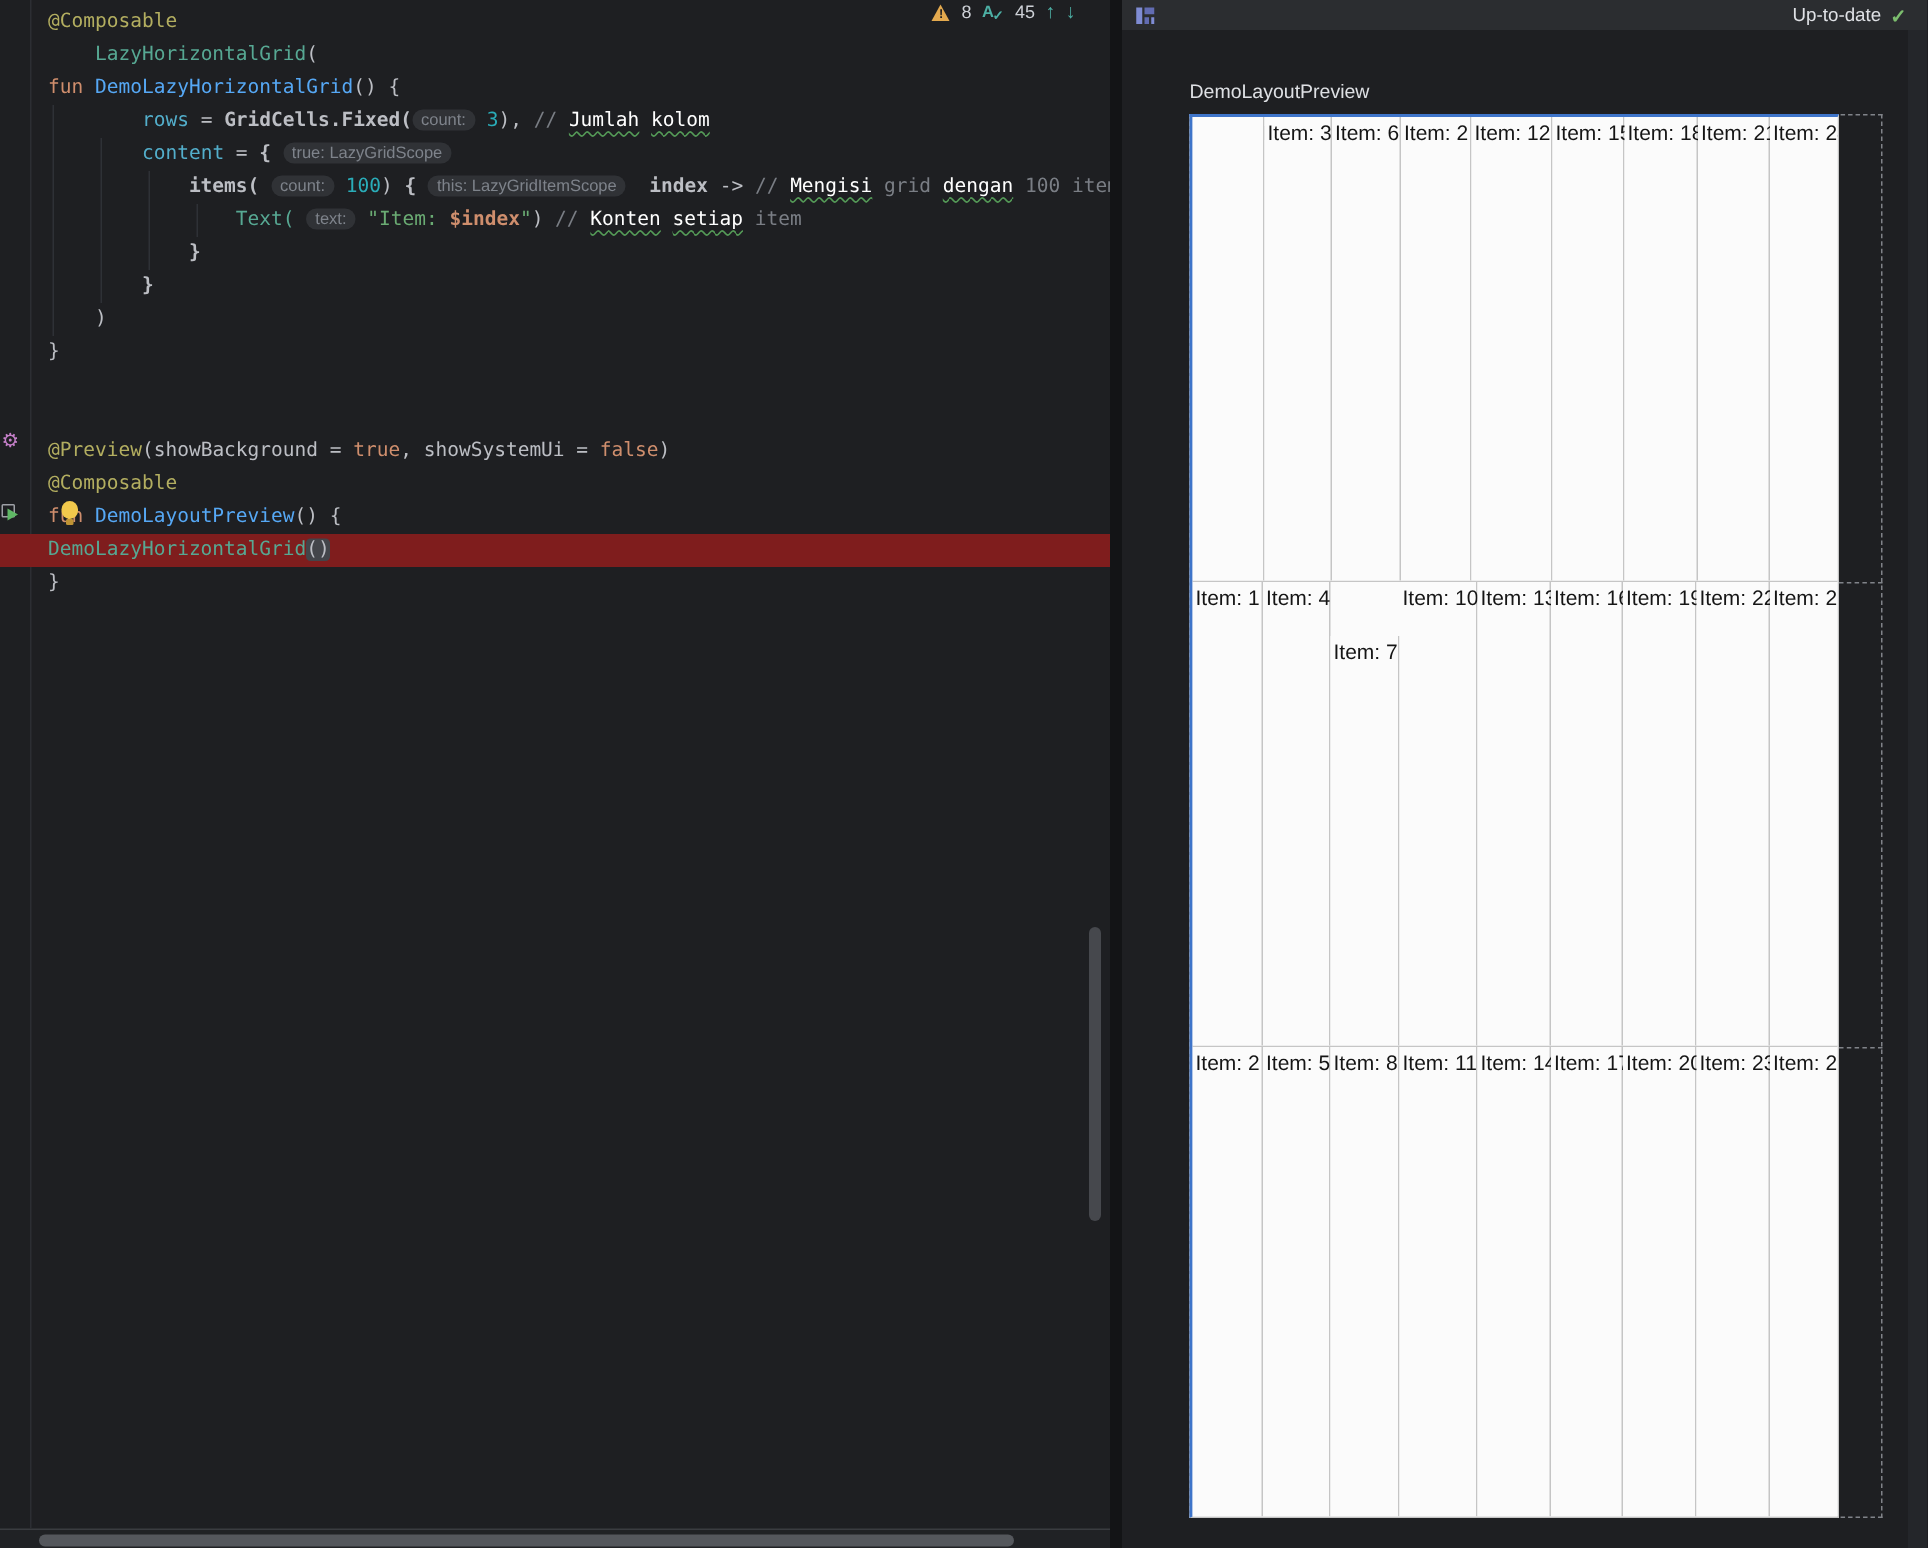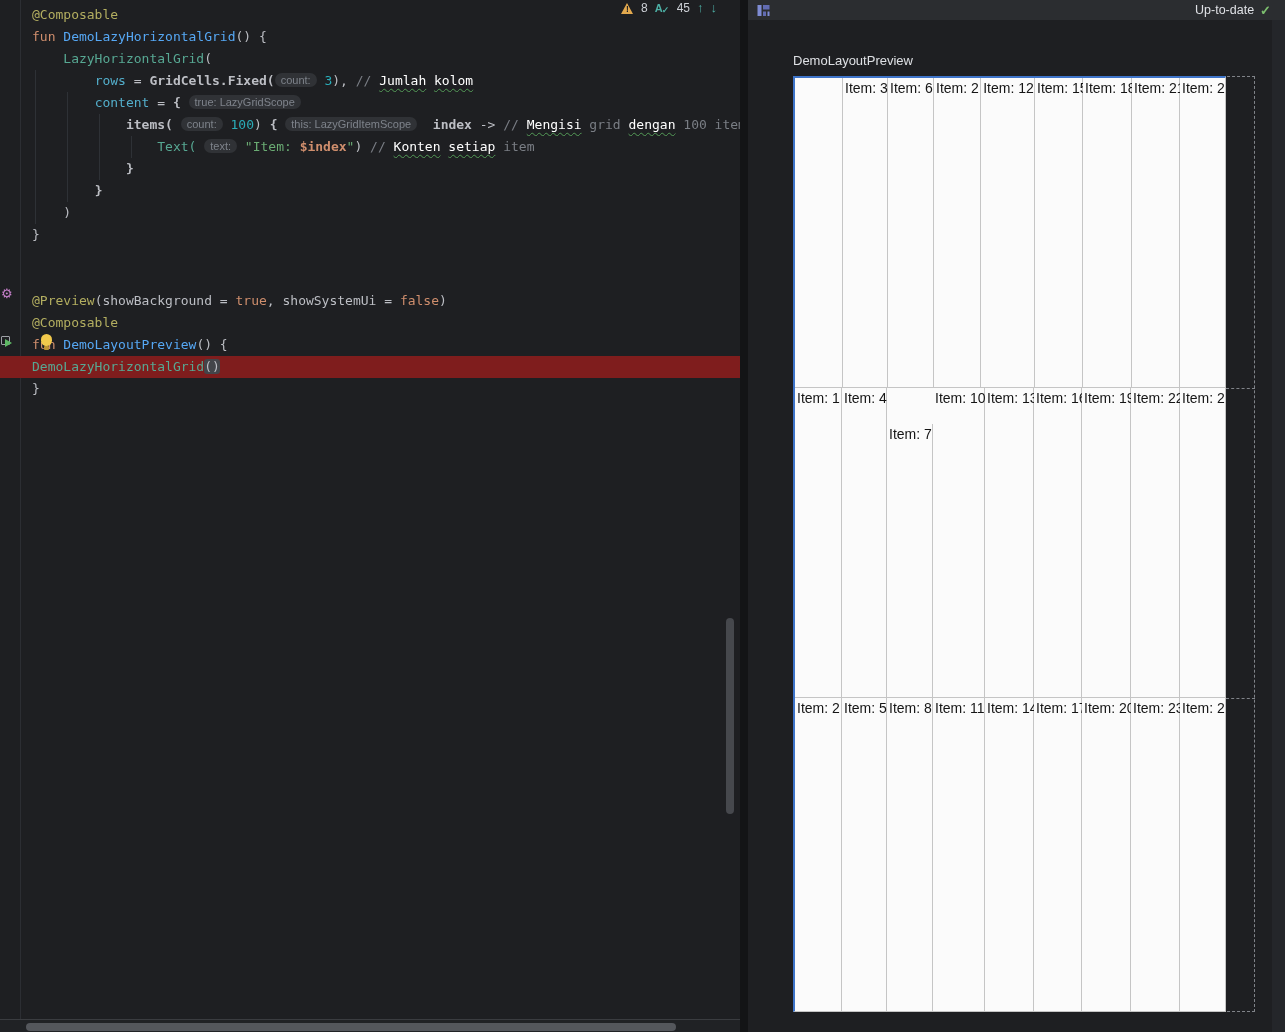--- a/index.html
+++ b/index.html
@@ -82,22 +82,22 @@
 <div class="editor">
   <div class="gutter-sep"></div>
 
   <div class="indent-guide" style="left:35px;top:70px;height:154px;"></div>
   <div class="indent-guide" style="left:67px;top:92px;height:110px;"></div>
   <div class="indent-guide" style="left:99px;top:114px;height:66px;"></div>
   <div class="indent-guide" style="left:131px;top:136px;height:22px;"></div>
 
   <div class="code-lines">
       <div class="code-line"><span class="tk-ann">@Composable</span></div>
+      <div class="code-line"><span class="tk-pl">    </span><span class="tk-comp">LazyHorizontalGrid</span><span class="tk-pl">(</span></div>
       <div class="code-line"><span class="tk-kw">fun </span><span class="tk-fname">DemoLazyHorizontalGrid</span><span class="tk-pl">() {</span></div>
-      <div class="code-line"><span class="tk-pl">    </span><span class="tk-comp">LazyHorizontalGrid</span><span class="tk-pl">(</span></div>
       <div class="code-line"><span class="tk-pl">        </span><span class="tk-param">rows</span><span class="tk-pl"> = </span><span class="tk-plb">GridCells.Fixed(</span><span class="tk-chip">count:</span><span class="tk-pl"> </span><span class="tk-num">3</span><span class="tk-pl">), </span><span class="tk-cmt">// </span><span class="tk-typo">Jumlah</span><span class="tk-cmt"> </span><span class="tk-typo">kolom</span></div>
       <div class="code-line"><span class="tk-pl">        </span><span class="tk-param">content</span><span class="tk-pl"> = </span><span class="tk-plb">{</span><span class="tk-pl"> </span><span class="tk-chip">true: LazyGridScope</span></div>
       <div class="code-line"><span class="tk-pl">            </span><span class="tk-plb">items(</span><span class="tk-pl"> </span><span class="tk-chip">count:</span><span class="tk-pl"> </span><span class="tk-num">100</span><span class="tk-pl">) </span><span class="tk-plb">{</span><span class="tk-pl"> </span><span class="tk-chip">this: LazyGridItemScope</span><span class="tk-pl">  </span><span class="tk-plb">index</span><span class="tk-pl"> -&gt; </span><span class="tk-cmt">// </span><span class="tk-typo">Mengisi</span><span class="tk-cmt"> grid </span><span class="tk-typo">dengan</span><span class="tk-cmt"> 100 item</span></div>
       <div class="code-line"><span class="tk-pl">                </span><span class="tk-comp">Text(</span><span class="tk-pl"> </span><span class="tk-chip">text:</span><span class="tk-pl"> </span><span class="tk-str">"Item: </span><span class="tk-tmpl">$index</span><span class="tk-str">"</span><span class="tk-pl">) </span><span class="tk-cmt">// </span><span class="tk-typo">Konten</span><span class="tk-cmt"> </span><span class="tk-typo">setiap</span><span class="tk-cmt"> item</span></div>
       <div class="code-line"><span class="tk-pl">            </span><span class="tk-plb">}</span></div>
       <div class="code-line"><span class="tk-pl">        </span><span class="tk-plb">}</span></div>
       <div class="code-line"><span class="tk-pl">    )</span></div>
       <div class="code-line"><span class="tk-pl">}</span></div>
       <div class="code-line"></div>
       <div class="code-line"></div>
@@ -164,21 +164,21 @@
   <div class="dash-sep s1"></div>
   <div class="dash-sep s2"></div>
 
   <div class="preview-surface">
     <div id="preview-grid">
         <div class="grid-row" style="height: 310px;">
           <div class="grid-cell" style="width: 47px; padding-left: 47px;">Item: 0</div>
           <div class="grid-cell" style="width: 45px;">Item: 3</div>
           <div class="grid-cell" style="width: 46px;">Item: 6</div>
           <div class="grid-cell" style="width: 47px;">Item: 2</div>
-          <div class="grid-cell" style="width: 54px; text-align: center;">Item: 12</div>
+          <div class="grid-cell" style="width: 54px;">Item: 12</div>
           <div class="grid-cell" style="width: 48px;">Item: 15</div>
           <div class="grid-cell" style="width: 49px;">Item: 18</div>
           <div class="grid-cell" style="width: 48px;">Item: 21</div>
           <div class="grid-cell" style="width: 60px;">Item: 24</div>
         </div>
         <div class="grid-row" style="height: 310px;">
           <div class="grid-cell" style="width: 47px;">Item: 1</div>
           <div class="grid-cell" style="width: 45px; text-align: center;">Item: 4</div>
           <div class="grid-cell" style="width: 46px; margin-top: 36px;">Item: 7</div>
           <div class="grid-cell" style="width: 52px;">Item: 10</div>

